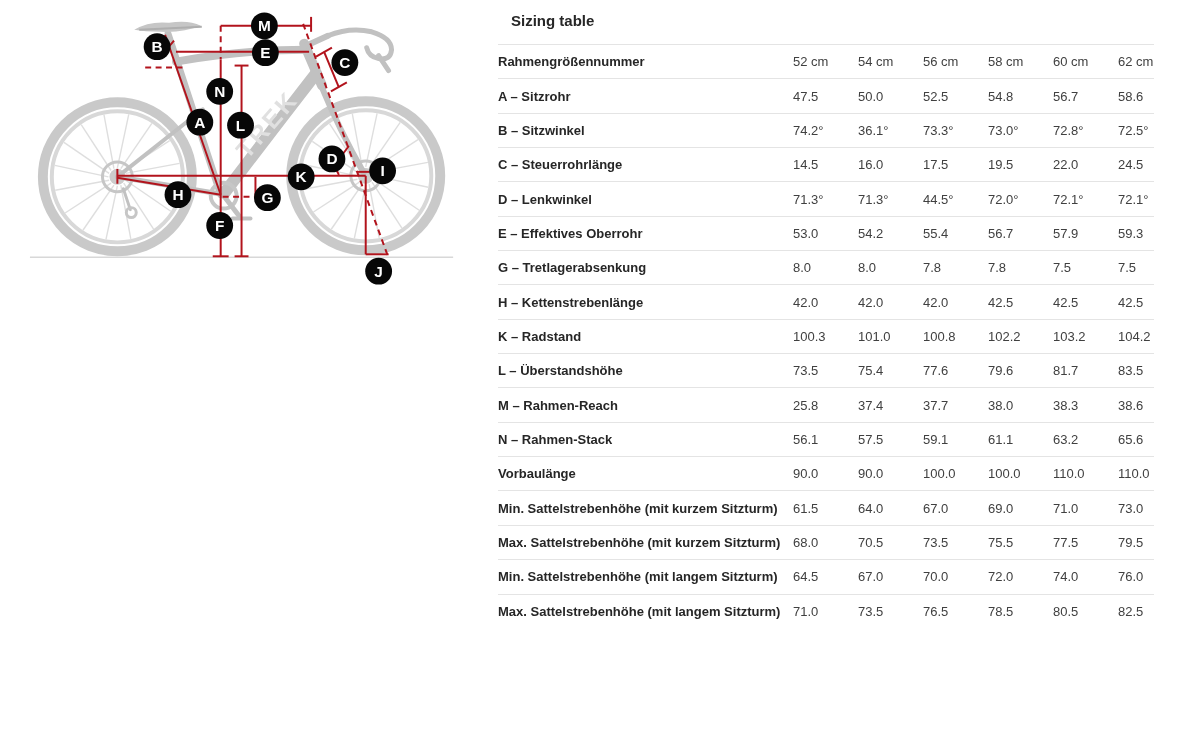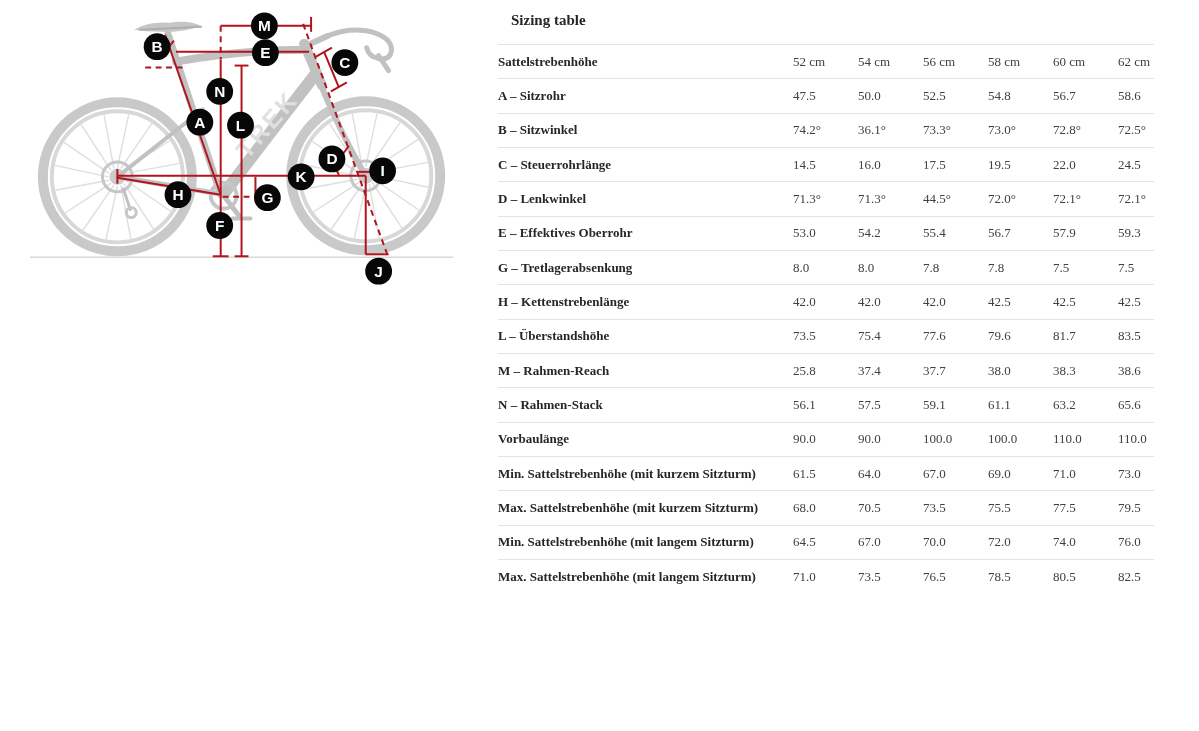--- a/index.html
+++ b/index.html
@@ -1,19 +1,19 @@
 <!DOCTYPE html>
 <html><head>
 <meta charset="utf-8">
 <style>
   html,body{margin:0;padding:0;background:#fff;}
   body{width:1199px;height:731px;position:relative;overflow:hidden;
        font-family:"Liberation Sans",sans-serif;-webkit-font-smoothing:antialiased;}
   .diagram-panel{position:absolute;left:0;top:0;width:497px;height:302px;}
-  .table-panel{position:absolute;left:498px;top:0;width:656px;font-family:Liberation Serif, serif;}
+  .table-panel{position:absolute;left:498px;top:0;width:656px;}
   .table-title{margin:0;height:44px;box-sizing:border-box;padding:12px 0 0 13px;
        font-size:15px;font-weight:700;color:#262626;}
   table.sizing{border-collapse:collapse;table-layout:fixed;width:100%;}
   table.sizing tr{border-top:1px solid #e4e4e4;}
   table.sizing td{height:33.35px;padding:0;vertical-align:middle;font-size:13px;white-space:nowrap;overflow:hidden;}
   td.row-label{font-weight:700;color:#262626;padding-left:13px;font-size:12.5px;}
   td.cell-value{color:#404040;font-weight:400;}
   
   .tube{stroke:#c1c1c1;fill:none;stroke-linecap:round;}
   .red{stroke:#b2131c;stroke-width:2;fill:none;}
@@ -212,21 +212,21 @@
       <col style="width:295px">
       <col style="width:65px">
         <col style="width:65px">
         <col style="width:65px">
       <col style="width:65px">
         <col style="width:65px">
         <col>
     </colgroup>
     <tbody>
         <tr>
-          <td class="row-label">Sattelstrebenhöhe</td>
+          <td class="row-label">Rahmengrößennummer</td>
           <td class="cell-value">52 cm</td>
           <td class="cell-value">54 cm</td>
           <td class="cell-value">56 cm</td>
           <td class="cell-value">58 cm</td>
           <td class="cell-value">60 cm</td>
           <td class="cell-value">62 cm</td>
         </tr>
         <tr>
           <td class="row-label">A – Sitzrohr</td>
           <td class="cell-value">47.5</td>
@@ -284,20 +284,29 @@
         <tr>
           <td class="row-label">H – Kettenstrebenlänge</td>
           <td class="cell-value">42.0</td>
           <td class="cell-value">42.0</td>
           <td class="cell-value">42.0</td>
           <td class="cell-value">42.5</td>
           <td class="cell-value">42.5</td>
           <td class="cell-value">42.5</td>
         </tr>
         <tr>
+          <td class="row-label">K – Radstand</td>
+          <td class="cell-value">100.3</td>
+          <td class="cell-value">101.0</td>
+          <td class="cell-value">100.8</td>
+          <td class="cell-value">102.2</td>
+          <td class="cell-value">103.2</td>
+          <td class="cell-value">104.2</td>
+        </tr>
+        <tr>
           <td class="row-label">L – Überstandshöhe</td>
           <td class="cell-value">73.5</td>
           <td class="cell-value">75.4</td>
           <td class="cell-value">77.6</td>
           <td class="cell-value">79.6</td>
           <td class="cell-value">81.7</td>
           <td class="cell-value">83.5</td>
         </tr>
         <tr>
           <td class="row-label">M – Rahmen-Reach</td>

